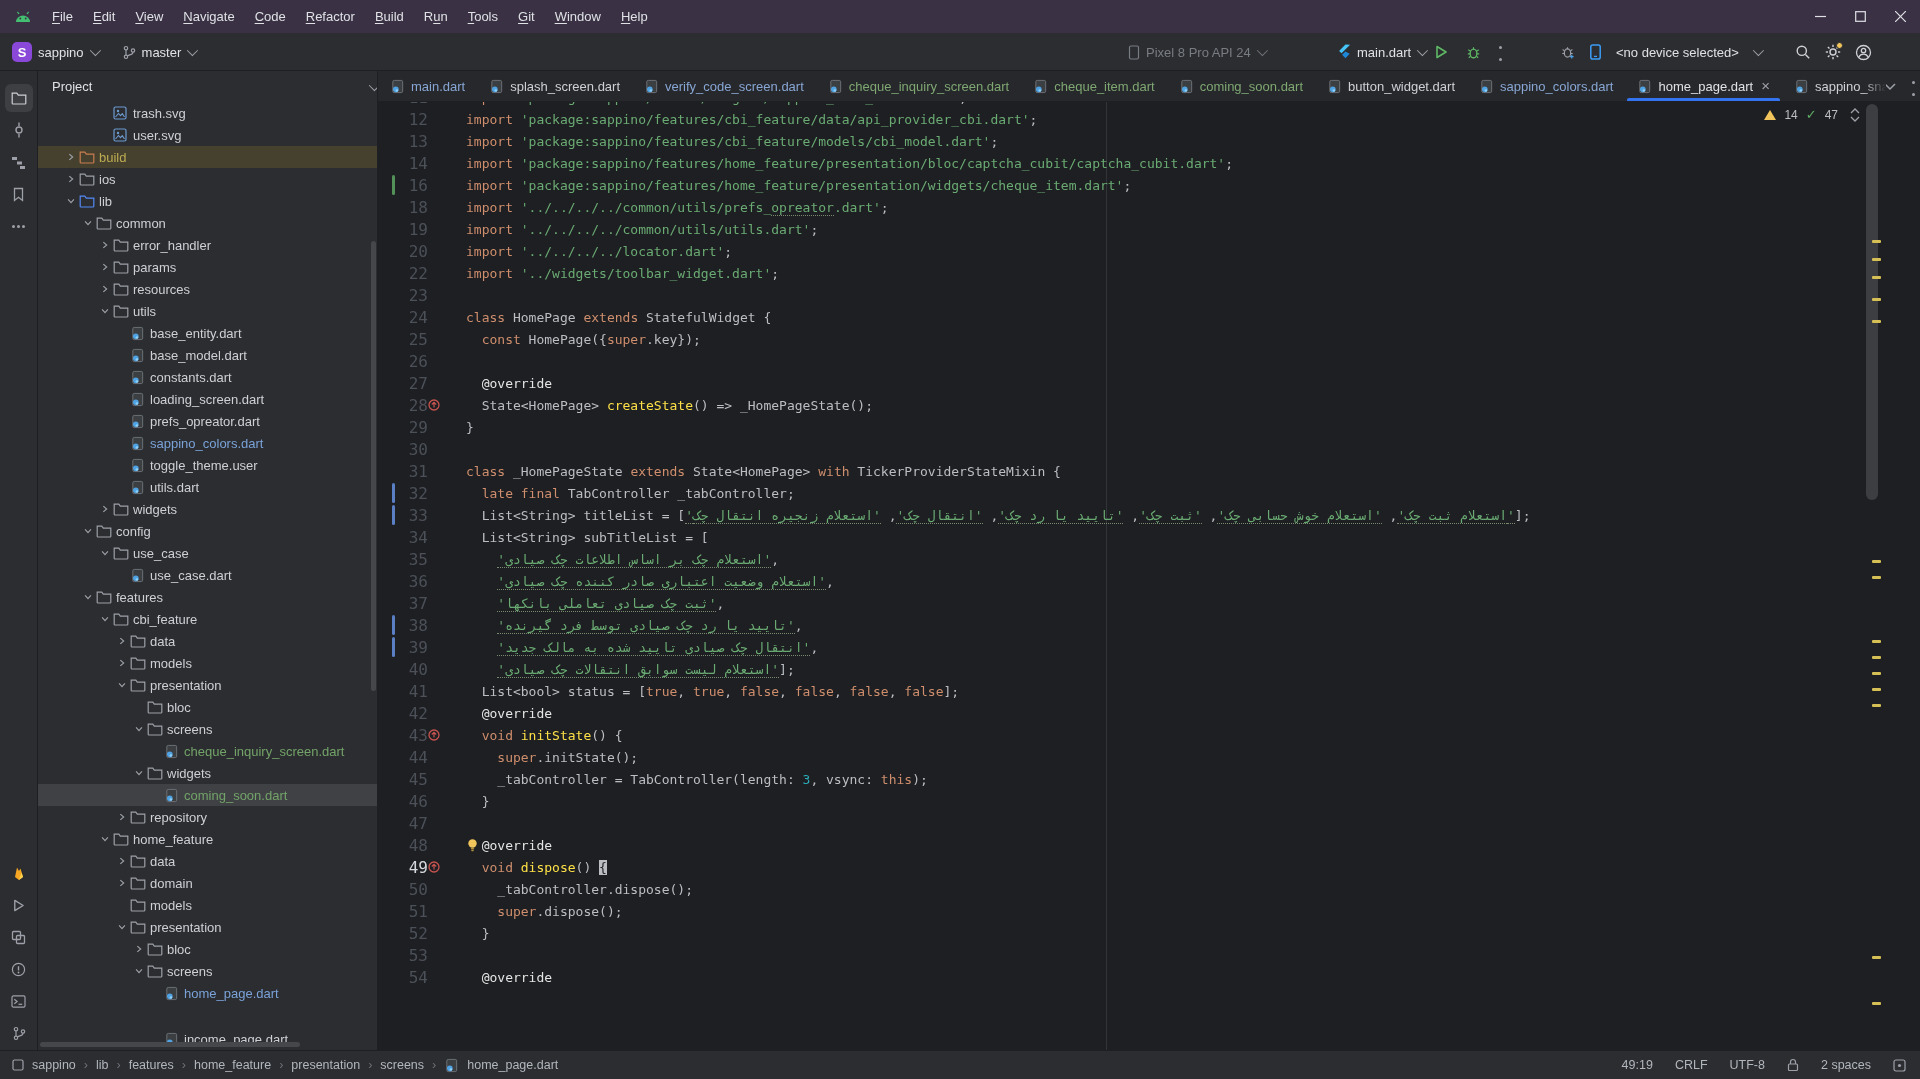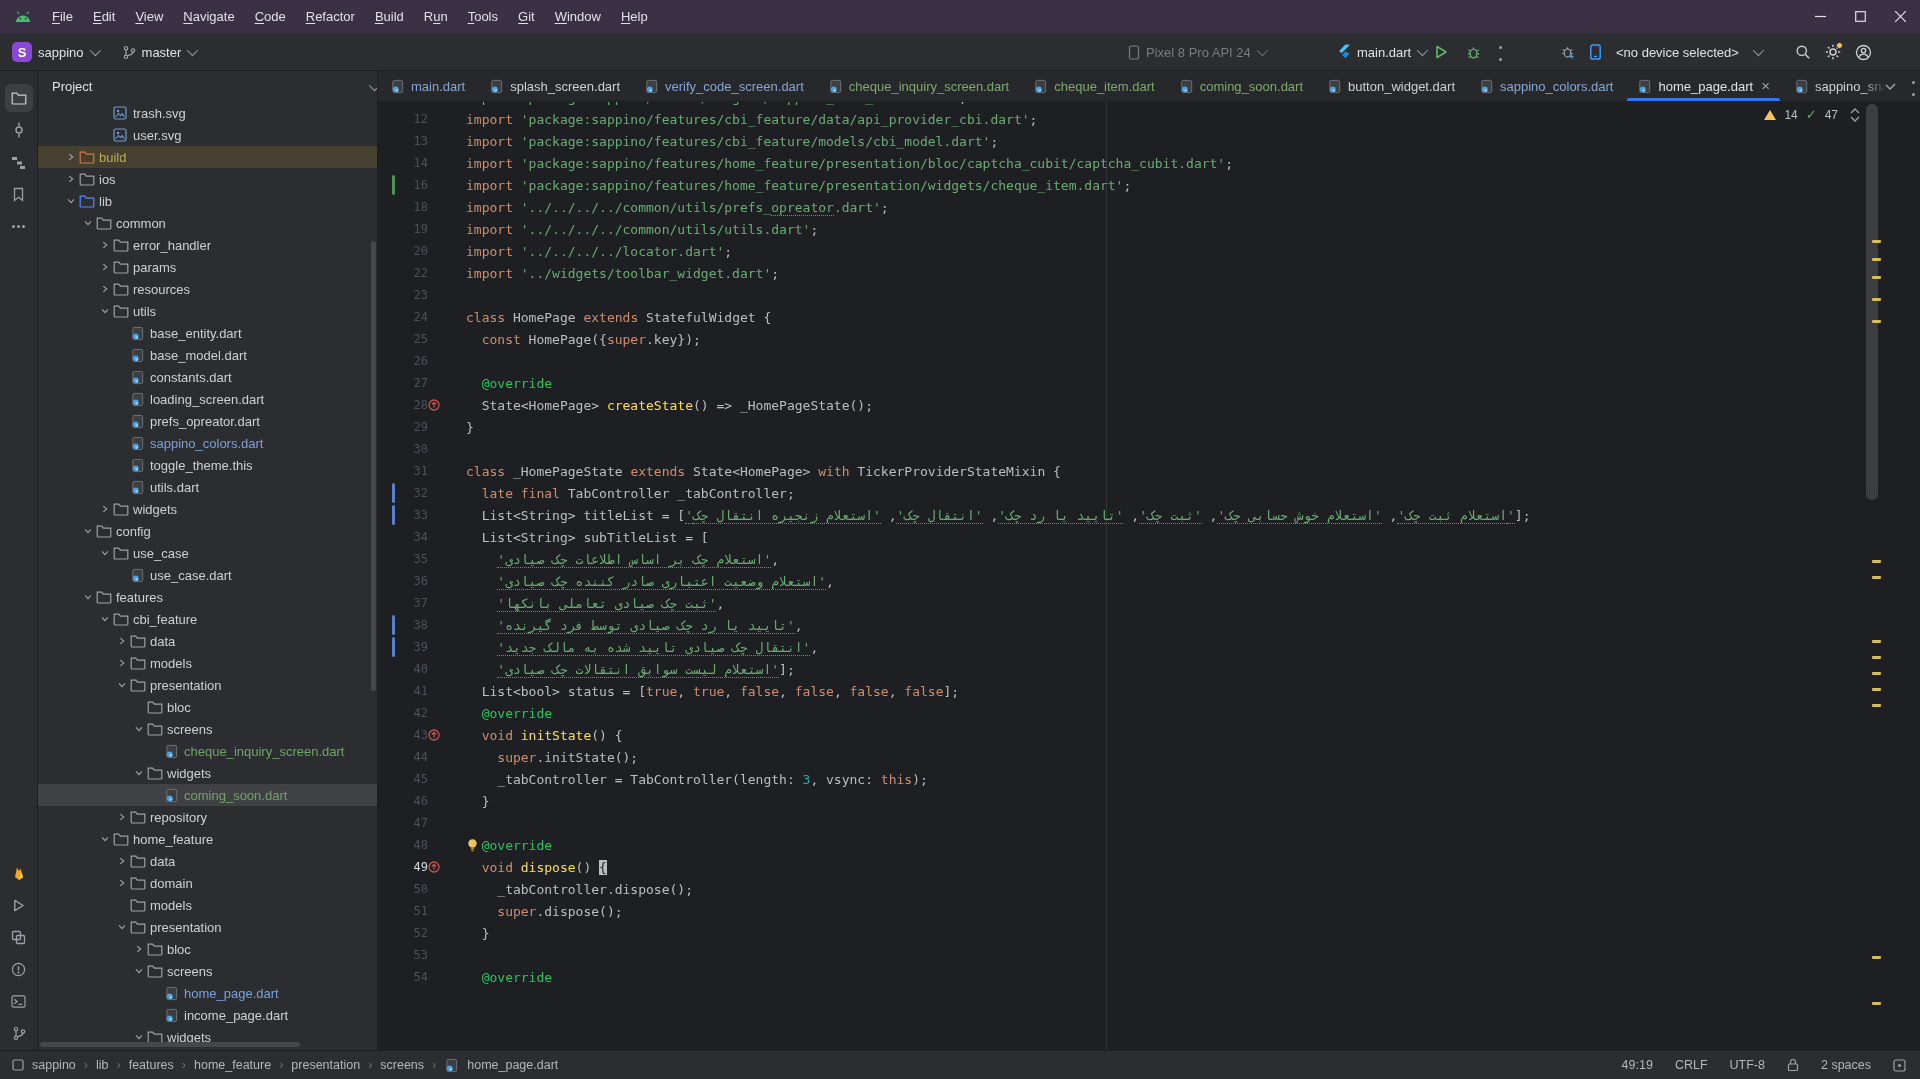--- a/index.html
+++ b/index.html
@@ -59,26 +59,26 @@
   .tab-close { color:#9da0a8; font-size:15px; line-height:10px; margin-left:2px; }
   .tab.truncated { max-width:104px; overflow:hidden; }
   .tab.truncated::before { content:""; position:absolute; right:0; top:0; bottom:0; width:22px; background:linear-gradient(to right, rgba(39,40,43,0), #27282b); z-index:2; }
   #tab-extra { position:absolute; right:8px; top:0; height:31px; display:flex; align-items:center; gap:16px; }
   #editor { position:absolute; left:378px; top:102px; width:1542px; height:948px; background:#1e1f22; overflow:hidden; }
   #margin-guide { position:absolute; left:728px; top:0; bottom:0; width:1px; background:#33343a; }
   #code { position:absolute; left:0; top:-16px; right:0; font-family:"DejaVu Sans Mono","DejaVu Sans",monospace; font-size:13px; }
   .cline { position:relative; height:22px; display:flex; align-items:center; white-space:pre; }
   .gbar { position:absolute; left:14px; top:1px; bottom:1px; width:3px; border-radius:2px; }
   .gbar.g { background:#549159; } .gbar.b { background:#5a7fc5; }
-  .lnum { display:inline-block; width:50px; text-align:right; color:#4b5059; font-size:12px; flex:none; }
+  .lnum { display:inline-block; width:50px; text-align:right; color:#4b5059; font-size:16px; flex:none; }
   .lnum.cur { color:#d5d8de; }
   .gicon { display:inline-block; width:38px; flex:none; text-align:center; }
   .ctext { margin-left:0; }
   .tk-k { color:#cf8e6d; } .tk-s { color:#6aab73; } .tk-d { color:#bcbec4; }
-  .tk-a { color:#22c55e;text-align:right; } .tk-m { color:#fde047; } .tk-n { color:#2aacb8; }
+  .tk-a { color:#e5e5e5;text-align:right; } .tk-m { color:#fde047; } .tk-n { color:#2aacb8; }
   .tk-p { color:#6aab73; border-bottom:1px dotted #7a8a6f; }
   .tk-cb { background:#bcbec4; color:#1e1f22; }
   .bulb { position:absolute; left:88px; top:4px; }
   #inspections { position:absolute; right:60px; top:5px; display:flex; align-items:center; gap:8px; color:#bcbec4; font-size:12px; z-index:5; }
   #inspections .insp-chevs { display:flex; flex-direction:column; gap:2px; margin-left:4px; }
   .warn-tri { width:0; height:0; border-left:6px solid transparent; border-right:6px solid transparent; border-bottom:10px solid #f2c55c; display:inline-block; }
   .check-mark { color:#5fad65; font-size:13px; }
   #edit-scrollthumb { position:absolute; left:1488px; top:2px; width:12px; height:396px; background:#3c3e42; border-radius:6px; }
   #minimap-marks { position:absolute; left:1494px; top:0; width:10px; bottom:0; }
   .mm { position:absolute; width:9px; height:3px; border-radius:1px; background:#d6bf55; }
@@ -559,21 +559,21 @@
         </div>
         <div class="trow" style="padding-left: 76px;">
           <span class="tchev"></span>
           <span class="ticon">
             <svg width="15" height="15" viewBox="0 0 16 16">
               <rect x="3" y="1.5" width="10.5" height="13" rx="1.5" fill="#3c3f41" stroke="#6f737a"></rect>
               <circle cx="6.2" cy="11" r="3" fill="#4fa3e3"></circle>
               <circle cx="7.4" cy="12.2" r="1.4" fill="#8fd0f8"></circle>
             </svg>
           </span>
-          <span class="tlabel ">toggle_theme.this</span>
+          <span class="tlabel ">toggle_theme.user</span>
         </div>
         <div class="trow" style="padding-left: 76px;">
           <span class="tchev"></span>
           <span class="ticon">
             <svg width="15" height="15" viewBox="0 0 16 16">
               <rect x="3" y="1.5" width="10.5" height="13" rx="1.5" fill="#3c3f41" stroke="#6f737a"></rect>
               <circle cx="6.2" cy="11" r="3" fill="#4fa3e3"></circle>
               <circle cx="7.4" cy="12.2" r="1.4" fill="#8fd0f8"></circle>
             </svg>
           </span>
@@ -855,21 +855,21 @@
           <span class="tchev"></span>
           <span class="ticon">
             <svg width="15" height="15" viewBox="0 0 16 16">
               <rect x="3" y="1.5" width="10.5" height="13" rx="1.5" fill="#3c3f41" stroke="#6f737a"></rect>
               <circle cx="6.2" cy="11" r="3" fill="#4fa3e3"></circle>
               <circle cx="7.4" cy="12.2" r="1.4" fill="#8fd0f8"></circle>
             </svg>
           </span>
           <span class="tlabel mod">home_page.dart</span>
         </div>
-        <div class="trow" style="padding-left: 110px;">
+        <div class="trow" style="padding-left: 110px; margin-top: 24px;">
           <span class="tchev"></span>
           <span class="ticon">
             <svg width="15" height="15" viewBox="0 0 16 16">
               <rect x="3" y="1.5" width="10.5" height="13" rx="1.5" fill="#3c3f41" stroke="#6f737a"></rect>
               <circle cx="6.2" cy="11" r="3" fill="#4fa3e3"></circle>
               <circle cx="7.4" cy="12.2" r="1.4" fill="#8fd0f8"></circle>
             </svg>
           </span>
           <span class="tlabel ">income_page.dart</span>
         </div>

